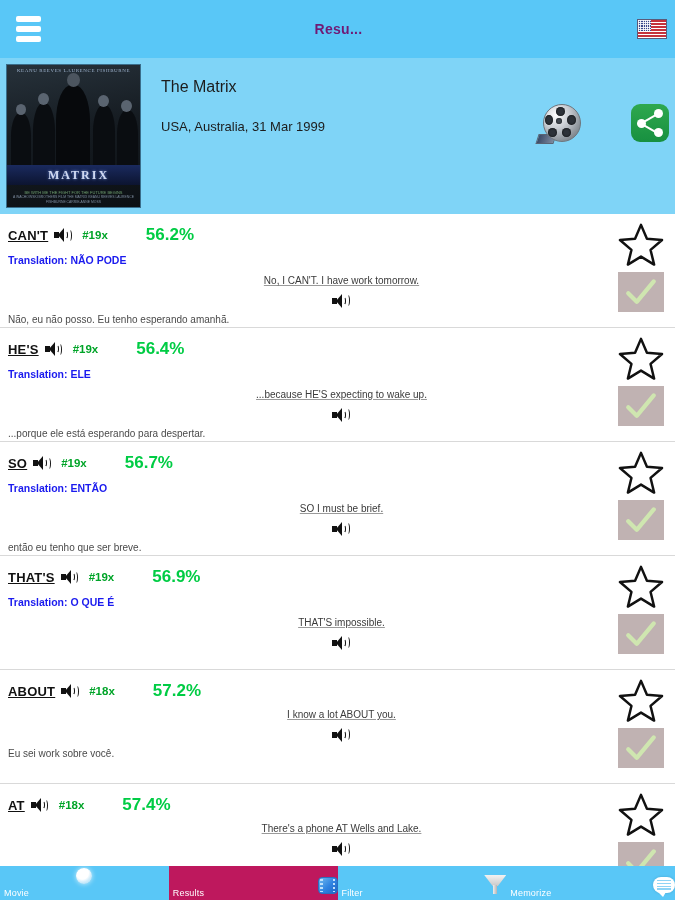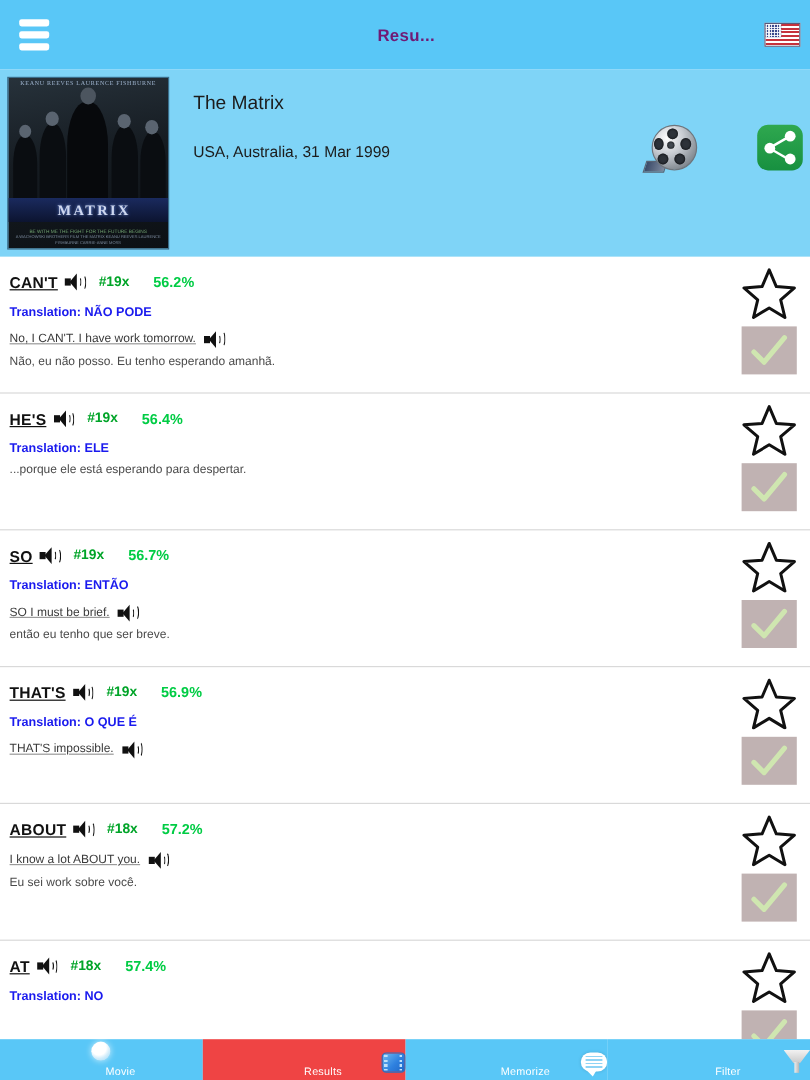--- a/index.html
+++ b/index.html
@@ -150,27 +150,27 @@
     border-top: 7px solid transparent; border-bottom:7px solid transparent;
     border-right: 6px solid #111;
   }
   .speaker .w1, .speaker .w2 {
     position:absolute; border:1.3px solid #111; border-left-color:transparent;
     border-top-color:transparent; border-bottom-color:transparent; border-radius:50%;
   }
   .speaker .w1 { left:10px; top:3.5px; width:4px; height:8px;}
   .speaker .w2 { left:12.5px; top:1px; width:5px; height:13px;}
   .count { font-size:11.5px; font-weight:bold; color:#00a428; margin-left:3px;}
-  .pct { font-size:12px; font-weight:bold; color:#00cc44; margin-left:14px;}
+  .pct { font-size:17px; font-weight:bold; color:#00cc44; margin-left:32px;}
   .translation {
     font-size: 10.5px; font-weight:bold; color:#1a1aee;
     margin-top: 10px;
   }
   .example {
-    display:flex; align-items:center; gap:7px; margin-top: 9px;
+    display:flex; align-items:center; gap:7px; margin-top: 9px; flex-direction: column;
   }
   .example .en {
     font-size: 10px; color:#3a3a3a; text-decoration: underline;
     text-decoration-color:#9a9a9a; cursor:pointer;
   }
   .pt { font-size: 10px; color:#4a4a4a; margin-top: 6px; }
 
   .row-actions {
     position:absolute; right: 8px; top: 8px;
     width: 52px;
@@ -187,23 +187,23 @@
   .nav {
     position:absolute; bottom:0; left:0;
     width: 675px; height: 34px;
     display:flex;
   }
   .nav-item {
     flex:1; background:#59c7f7; position:relative;
     display:flex; flex-direction:column; align-items:center; justify-content:center;
     cursor:pointer;
   }
-  .nav-item.active { background:#ef4444; }
+  .nav-item.active { background:#be185d; }
   .nav-label {
-    position:absolute; bottom: 2px; left:16px; width:100%; text-align:center;
+    position:absolute; bottom: 2px; left:4px; width:100%; text-align:left;
     font-size:9px; color:#ffffff; letter-spacing:.2px;
   }
   .nav-item.active .nav-label { color:#ffffff; }
   .nav-icon { position:absolute; top:2px; left:50%; transform:translateX(-50%); }
 
   .ic-movie { width:16px;height:16px;border-radius:50%;
     background: radial-gradient(circle at 40% 32%, #ffffff 0 42%, #d5eefb 60%, #8fd4f5 100%);
     box-shadow: 0 0 5px rgba(255,255,255,.7);}
   .ic-results { width:20px;height:17px;border-radius:4px;
     background: linear-gradient(135deg,#6fb9ef 0%,#2f82e0 55%,#1f66c6 100%);
@@ -345,20 +345,29 @@
       <span class="speaker">
           <i class="body"></i>
           <i class="cone"></i>
           <i class="w1"></i>
           <i class="w2"></i>
         </span>
       <span class="count">#19x</span>
       <span class="pct">56.4%</span>
     </div>
     <div class="translation">Translation: ELE</div>
+    <div class="example">
+      <span class="en">...because HE'S expecting to wake up.</span>
+      <span class="speaker">
+          <i class="body"></i>
+          <i class="cone"></i>
+          <i class="w1"></i>
+          <i class="w2"></i>
+        </span>
+    </div>
     <div class="pt">...porque ele está esperando para despertar.</div>
     <div class="row-actions">
       <div class="star-btn">
         <svg viewBox="0 0 48 46" width="46" height="44">
             <polygon points="24,3 30.2,17.6 46,18.8 34,29.2 37.7,44.5 24,36.2 10.3,44.5 14,29.2 2,18.8 17.8,17.6" fill="#ffffff" stroke="#111111" stroke-width="2.6" stroke-linejoin="round"></polygon>
           </svg>
       </div>
       <div class="check-btn">
         <svg viewBox="0 0 40 34" width="34" height="29">
             <polyline points="5,18 15,28 35,4" fill="none" stroke="#cfe6b0" stroke-width="5" stroke-linecap="round" stroke-linejoin="round"></polyline>
@@ -481,21 +490,29 @@
       <span class="word">AT</span>
       <span class="speaker">
           <i class="body"></i>
           <i class="cone"></i>
           <i class="w1"></i>
           <i class="w2"></i>
         </span>
       <span class="count">#18x</span>
       <span class="pct">57.4%</span>
     </div>
-    <div class="translation">Translation: NO</div>
+    <div class="example">
+      <span class="en">There's a phone AT Wells and Lake.</span>
+      <span class="speaker">
+          <i class="body"></i>
+          <i class="cone"></i>
+          <i class="w1"></i>
+          <i class="w2"></i>
+        </span>
+    </div>
     <div class="pt"></div>
     <div class="row-actions">
       <div class="star-btn">
         <svg viewBox="0 0 48 46" width="46" height="44">
             <polygon points="24,3 30.2,17.6 46,18.8 34,29.2 37.7,44.5 24,36.2 10.3,44.5 14,29.2 2,18.8 17.8,17.6" fill="#ffffff" stroke="#111111" stroke-width="2.6" stroke-linejoin="round"></polygon>
           </svg>
       </div>
       <div class="check-btn">
         <svg viewBox="0 0 40 34" width="34" height="29">
             <polyline points="5,18 15,28 35,4" fill="none" stroke="#cfe6b0" stroke-width="5" stroke-linecap="round" stroke-linejoin="round"></polyline>
@@ -507,25 +524,25 @@
 </div>
 
 <div class="nav">
   <div class="nav-item">
     <span class="nav-icon ic-movie"></span>
     <span class="nav-label">Movie</span>
   </div>
   <div class="nav-item active">
     <span class="nav-icon ic-results"></span>
     <span class="nav-label">Results</span>
-  </div>
-  <div class="nav-item">
-    <span class="nav-icon ic-memorize"></span>
-    <span class="nav-label">Memorize</span>
   </div>
   <div class="nav-item">
     <span class="nav-icon funnel">
       <i class="cup"></i>
         <i class="stem"></i>
     </span>
     <span class="nav-label">Filter</span>
   </div>
+  <div class="nav-item">
+    <span class="nav-icon ic-memorize"></span>
+    <span class="nav-label">Memorize</span>
+  </div>
 </div>
 
 </body></html>

